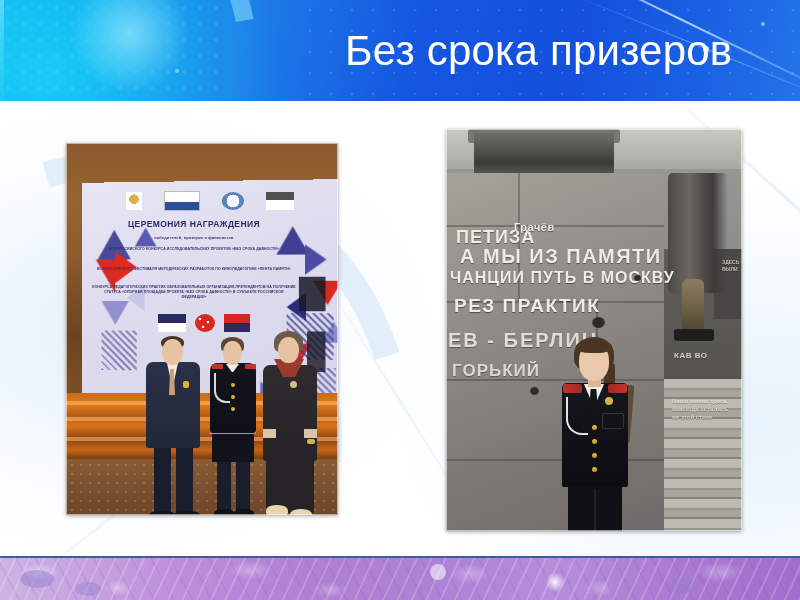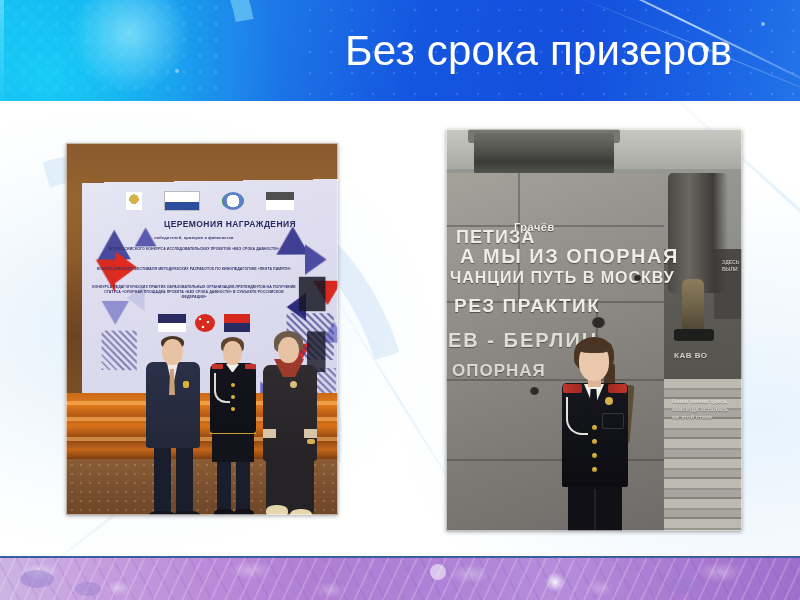--- a/index.html
+++ b/index.html
@@ -121,21 +121,21 @@
   .bk1{left:218px;top:96px;width:26px;height:34px;opacity:.85;}
   .bk2{left:226px;top:150px;width:18px;height:40px;opacity:.8;}
 
   .L-logos{position:absolute;left:60px;top:48px;width:168px;height:20px;display:flex;justify-content:space-between;align-items:center;}
   .lg{height:18px;display:block;}
   .lg-a{width:16px;background:radial-gradient(circle at 50% 40%, #d4b24a 0 35%, rgba(212,178,74,0) 36%),#ffffff;}
   .lg-b{width:34px;background:linear-gradient(#fff 0 55%, #2b4f9c 55% 100%);border:.5px solid #bbb;}
   .lg-c{width:22px;border-radius:50%;background:radial-gradient(circle,#fff 0 45%,#5c7fc7 46% 70%,#2e8b57 71%);}
   .lg-d{width:28px;background:linear-gradient(#505050 0 45%,#fff 46%);}
 
-  .L-ptitle{position:absolute;left:26px;top:76px;width:204px;text-align:right;
+  .L-ptitle{position:absolute;left:26px;top:76px;width:204px;text-align:center;
     font-size:8.5px;font-weight:bold;color:#2a2a63;letter-spacing:.4px;line-height:10px;}
   .L-psub{position:absolute;left:30px;top:92px;width:196px;text-align:center;
     font-size:3.9px;font-weight:bold;color:#33336b;line-height:5.6px;letter-spacing:.15px;}
   .L-pblock{position:absolute;width:196px;text-align:center;font-size:3.5px;font-weight:bold;
     color:#33336b;line-height:5.2px;letter-spacing:.1px;}
   .pb1{left:30px;top:104px;}
   .pb2{left:30px;top:124px;}
   .pb3{left:26px;top:142px;width:204px;}
   .L-badges{position:absolute;left:92px;top:170px;width:92px;height:20px;display:flex;justify-content:space-between;align-items:center;}
   .bd{height:18px;}
@@ -411,25 +411,25 @@
       <div class="R-seam" style="left:0;top:52px;width:218px;height:2px"></div>
       <div class="R-seam" style="left:0;top:128px;width:218px;height:2px"></div>
       <div class="R-seam" style="left:0;top:206px;width:218px;height:2px"></div>
       <div class="R-seam" style="left:0;top:286px;width:218px;height:2px"></div>
       <div class="R-seam" style="left:72px;top:0;width:2px;height:128px"></div>
       <div class="R-seam" style="left:150px;top:128px;width:2px;height:158px"></div>
     </div>
 
     <div class="graf g1">ПЕТИЗА</div>
     <div class="graf g2">Грачёв</div>
-    <div class="graf g3">А МЫ ИЗ ОПОРНАЯ</div>
+    <div class="graf g3">А МЫ ИЗ ПАМЯТИ</div>
     <div class="graf g4">ЧАНЦИИ ПУТЬ В МОСКВУ</div>
     <div class="graf g5">РЕЗ ПРАКТИК</div>
     <div class="graf g6">ЕВ - БЕРЛИН</div>
-    <div class="graf g7">ОПОРНАЯ</div>
+    <div class="graf g7">ГОРЬКИЙ</div>
     <div class="graf g8">КАВ ВО</div>
     <div class="graf g9">Наши имена здесь навсегда остались на этой стене</div>
     <div class="graf g10">ЗДЕСЬ БЫЛИ</div>
 
     <div class="R-hole rh1"></div>
     <div class="R-hole rh2"></div>
     <div class="R-hole rh3"></div>
 
     <div class="R-cadet">
       <div class="rc-pants"></div>

